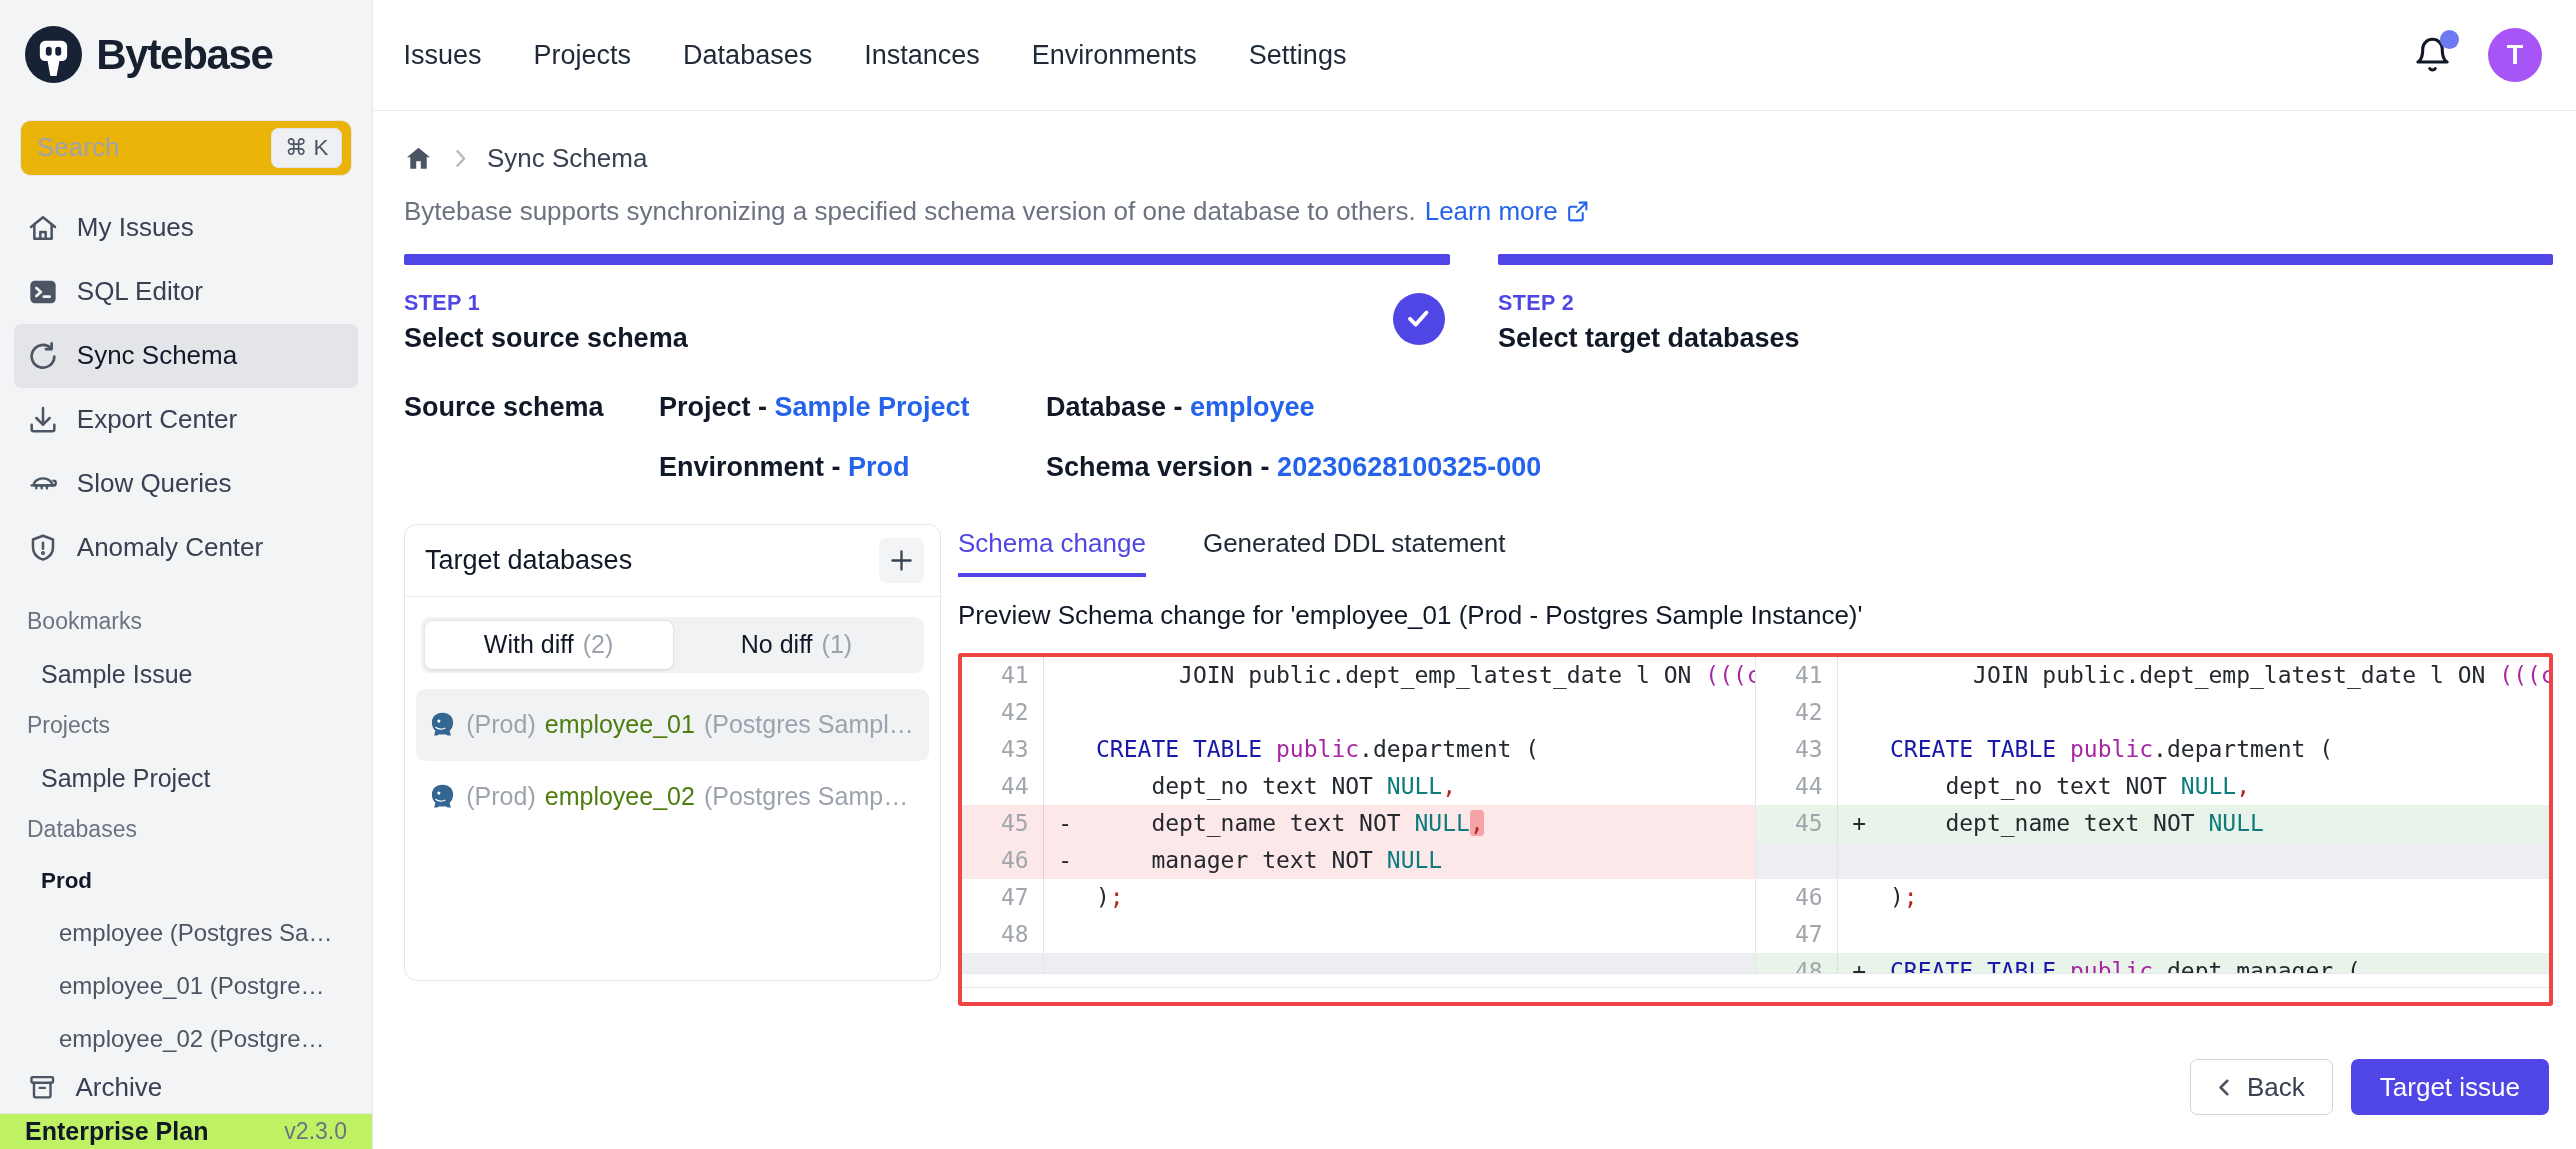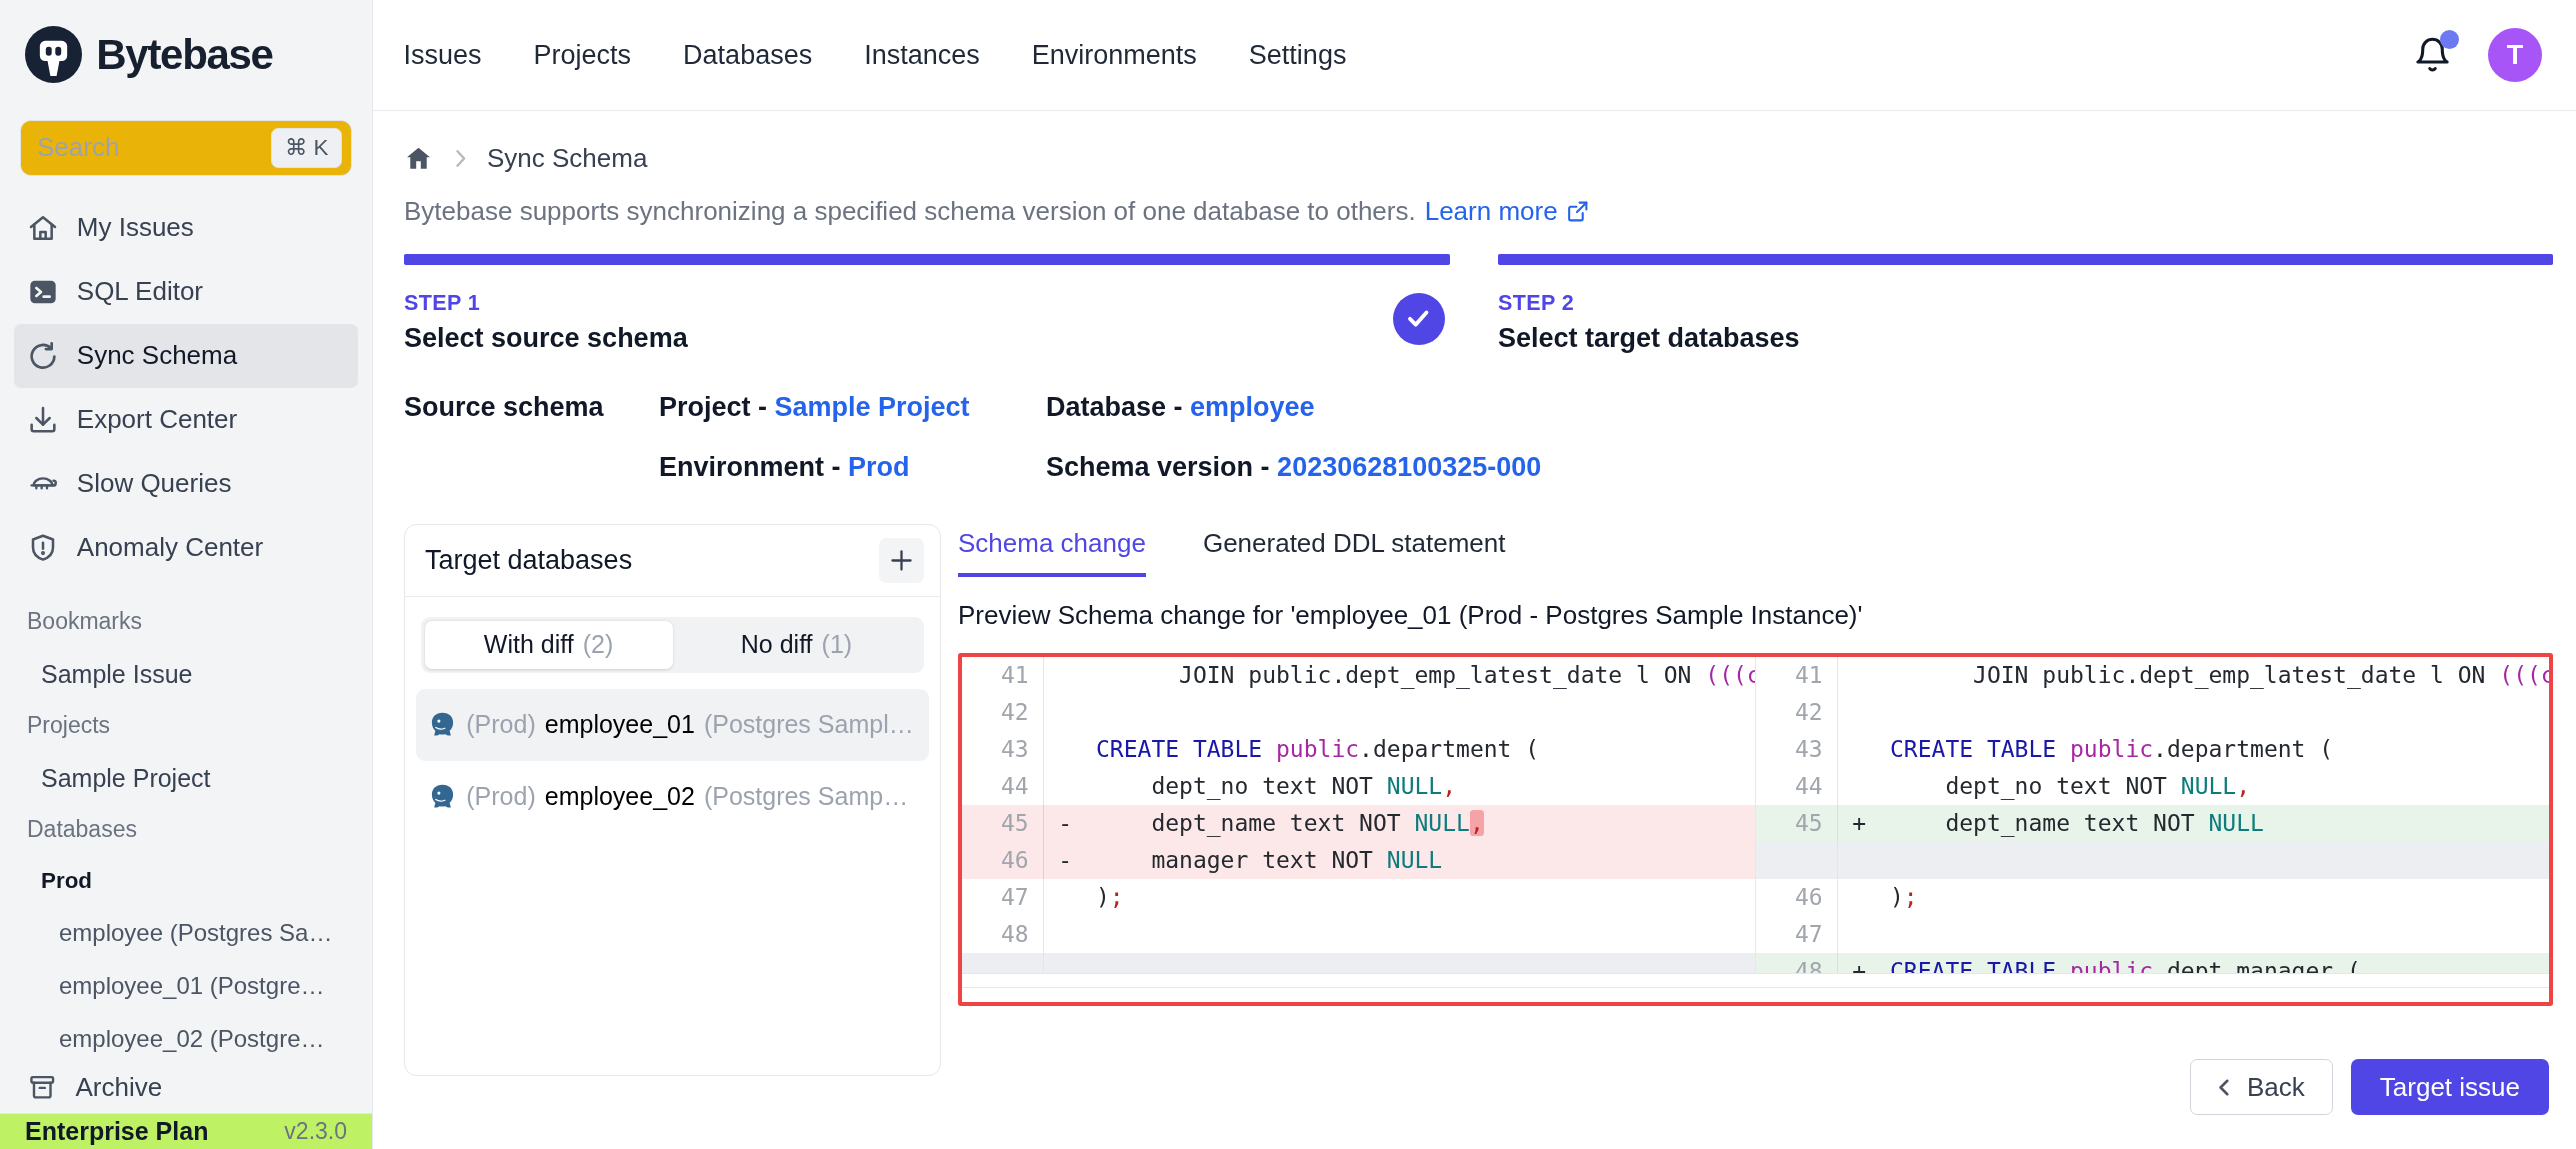--- a/index.html
+++ b/index.html
@@ -58,35 +58,35 @@
   .step-title { margin-top:7.2px; font-size:27px; font-weight:700; color:#111827; }
   .step-check { position:absolute; right:5.4px; top:39px; width:52px; height:52px; border-radius:50%; background:#4f46e5; display:flex; align-items:center; justify-content:center; }
   .step-check svg { width:30.5px; height:30.5px; }
 
   .source-grid { margin-top:38px; display:grid; grid-template-columns:255px 387px auto; row-gap:29px; font-size:27px; color:#111827; align-items:baseline;font-weight:bold; }
   .src-link { color:#2563eb; cursor:pointer; }
 
   .workspace { margin-top:41px; display:flex; gap:17px; align-items:flex-start; }
 
   
-  .tpanel { width:537px; flex:none; background:#fff; border:0.9px solid #e5e7eb; border-radius:12.5px; height:552px; overflow:hidden; }
+  .tpanel { width:537px; flex:none; background:#fff; border:0.9px solid #e5e7eb; border-radius:12.5px; height:457px; overflow:hidden; }
   .tpanel-head { height:72px; display:flex; align-items:center; padding:0 16px 0 20px; border-bottom:0.9px solid #e8eaed; }
   .tpanel-title { font-size:27px; font-weight:500; color:#111827; }
   .add-btn { margin-left:auto; width:45px; height:45px; border-radius:7.2px; background:#f3f4f6; display:flex; align-items:center; justify-content:center; cursor:pointer; }
   .add-btn svg { width:29px; height:29px; }
   .segmented { margin:20px 16px 0 16px; background:#f1f2f4; border-radius:9px; padding:3.6px; display:flex; }
   .seg { flex:1; height:48px; display:flex; align-items:center; justify-content:center; gap:9px; font-size:25px; color:#111827; border-radius:7.2px; cursor:pointer; }
   .seg .cnt { color:#9ca3af; }
   .seg.active { background:#fff; box-shadow:0 0.9px 2.7px rgba(0,0,0,.14); }
   .db-list { margin-top:16px; padding:0 10.8px; }
   .db-item { height:72px; border-radius:9px; display:flex; align-items:center; gap:9px; padding:0 12.5px; font-size:25px; white-space:nowrap; overflow:hidden; cursor:pointer; }
   .db-item.selected { background:#f1f2f4; }
   .db-item svg { width:29px; height:29px; flex:none; }
   .db-env { color:#9ca3af; }
-  .db-name { color:#000000; font-weight:500; }
+  .db-name { color:#4d7c0f; font-weight:500; }
   .db-inst { color:#9ca3af; overflow:hidden; }
 
   
   .preview-col { flex:1; min-width:0; }
   .ptabs { display:flex; gap:57px; margin-top:3.6px; }
   .ptab { font-size:26px; color:#1f2937; padding-bottom:14.3px; cursor:pointer; border-bottom:4.5px solid transparent; }
   .ptab.active { color:#4f46e5; border-bottom-color:#4f46e5; }
   .preview-title { margin-top:23px; font-size:26px; color:#111827; }
 
   .diff-box { margin-top:21.5px; border:4.5px solid #ef4444; border-radius:2.7px; height:353px; overflow:hidden; display:flex; flex-direction:column; background:#fff; }

